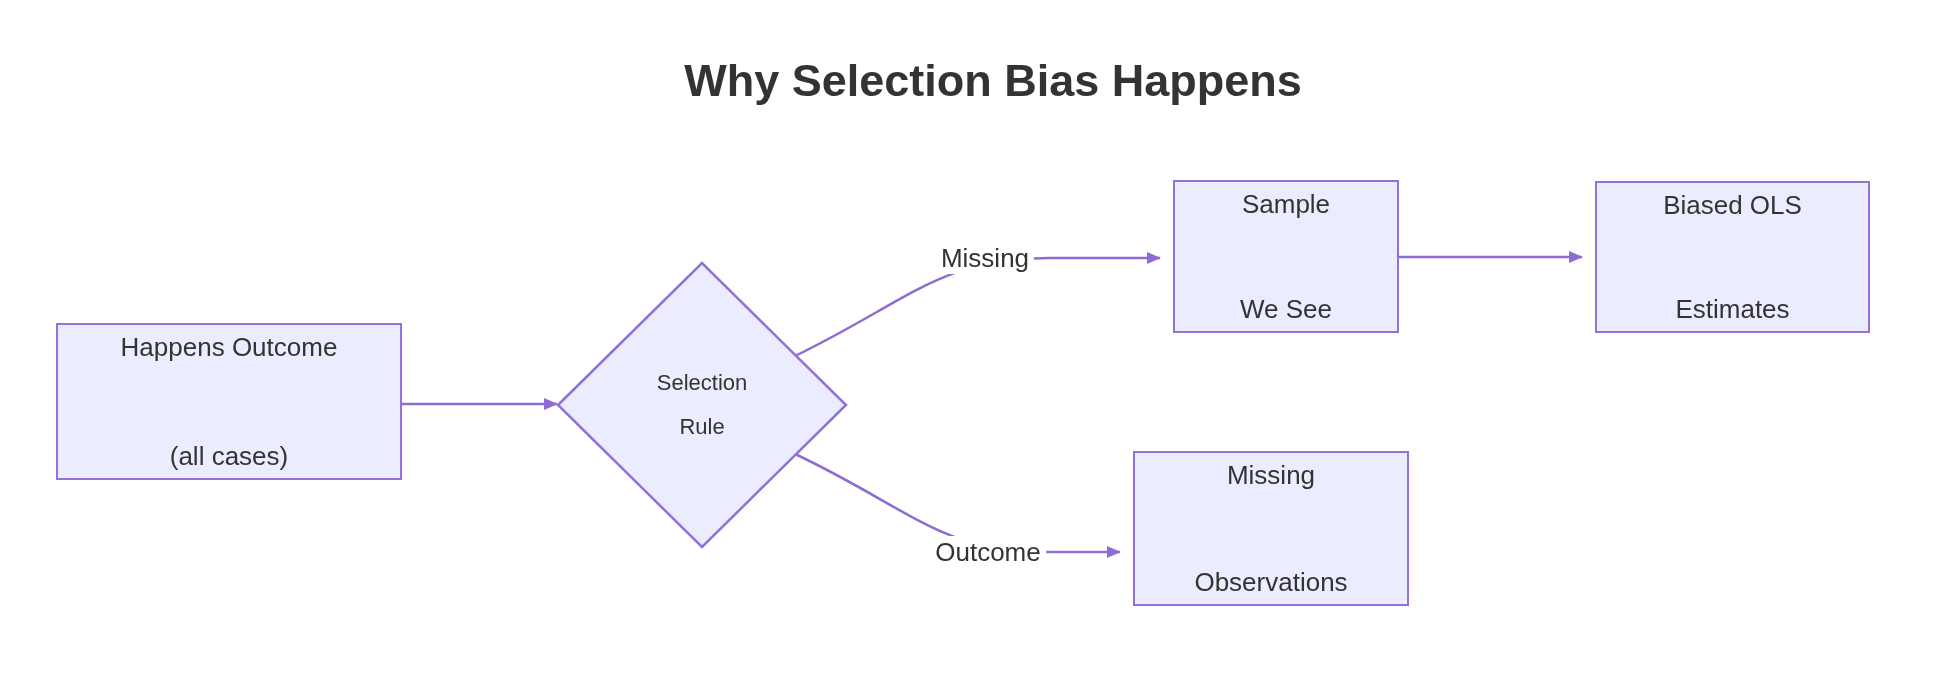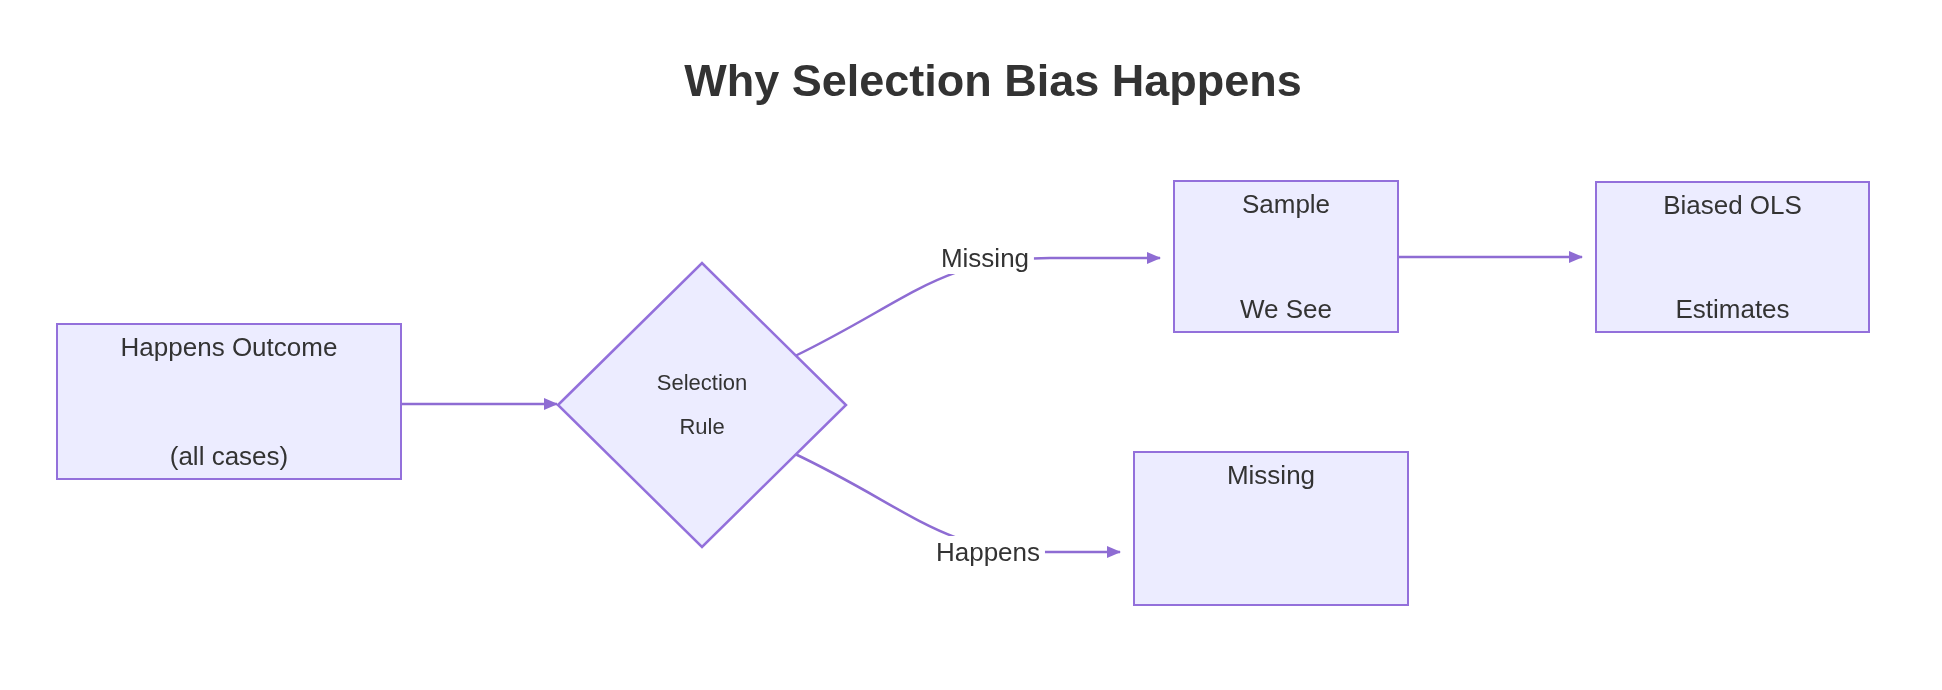--- a/index.html
+++ b/index.html
@@ -103,19 +103,20 @@
     <div>We See</div>
   </div>
 
   <div class="node" style="left:1595px;top:181px;width:275px;height:152px">
     <div>Biased OLS</div>
     <div>Estimates</div>
   </div>
 
   <div class="node" style="left:1133px;top:451px;width:276px;height:155px">
     <div>Missing</div>
+    <div>Observations</div>
   </div>
 
   <div class="edge-label" style="left:985px;top:258px">Missing</div>
 
-  <div class="edge-label" style="left:988px;top:552px">Happens</div>
+  <div class="edge-label" style="left:988px;top:552px">Outcome</div>
 
 </div>
 
 </body></html>

